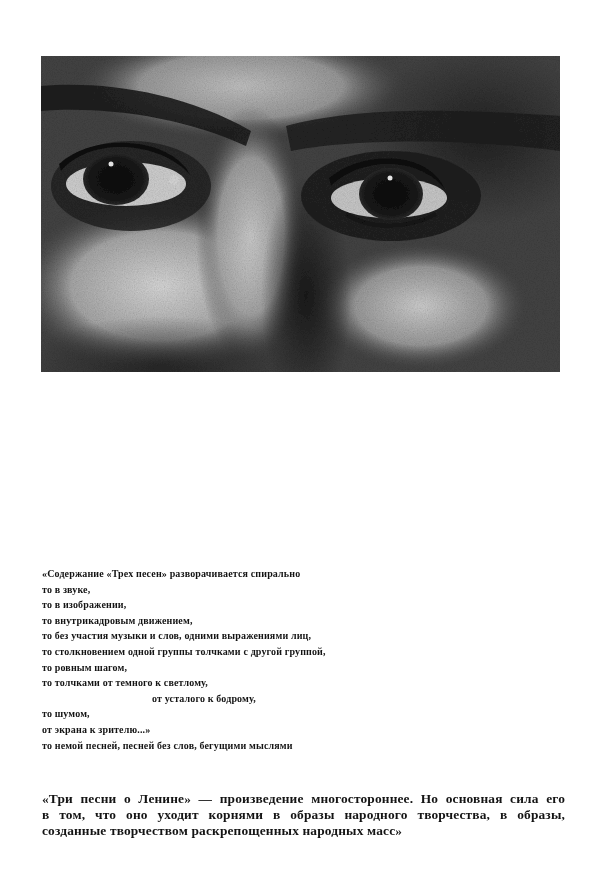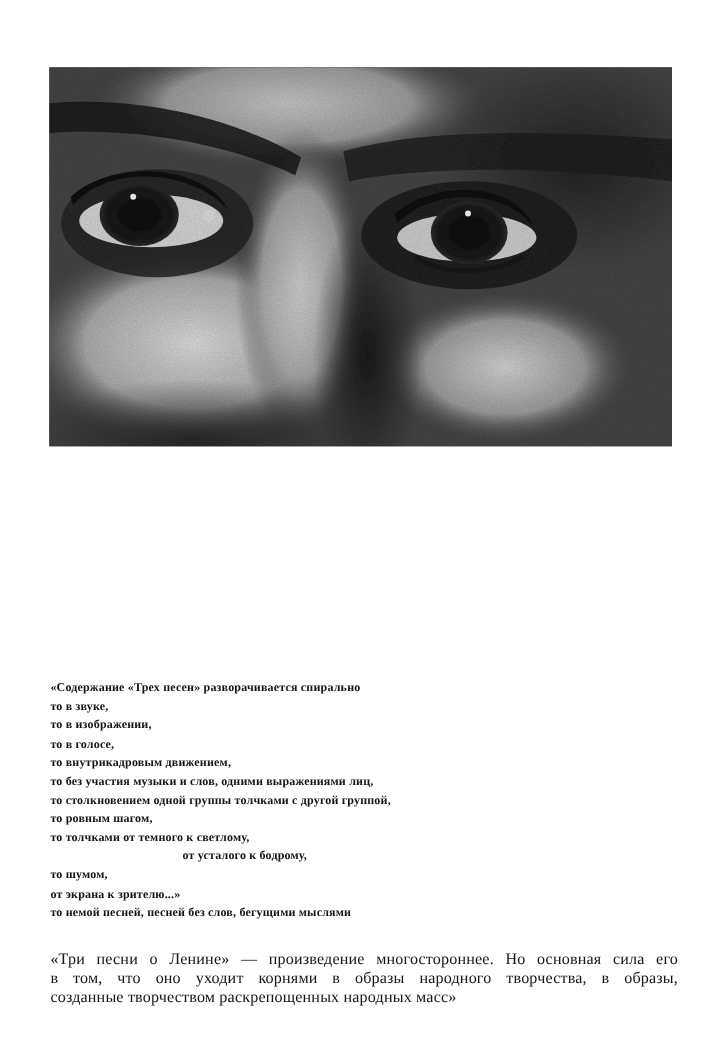--- a/index.html
+++ b/index.html
@@ -39,21 +39,21 @@
     .quote .line { white-space: pre; display: block; }
     .quote .indent { padding-left: 110px; }
 
     .para {
       position: absolute;
       left: 42px;
       top: 791px;
       width: 523px;
       font-size: 13.4px;
       line-height: 16.2px;
-      font-weight: normal;
+      font-weight: bold;
       text-align: justify;
       letter-spacing: 0.15px;
     }
     .para .line { display: block; text-align: justify; text-align-last: justify; }
     .para .line.last { text-align-last: left; }
   </style>
 </head>
 <body>
 
 <div class="photo">
@@ -126,21 +126,20 @@
 
       <path d="M305 158 C 330 175, 370 172, 395 158" stroke="#151515" stroke-width="4" fill="none"></path>
     </g>
   </svg>
 </div>
 
 <div class="quote">
   <span class="line">«Содержание «Трех песен» разворачивается спирально</span>
   <span class="line">то в звуке,</span>
   <span class="line">то в изображении,</span>
-  <span class="line">то в голосе,</span>
   <span class="line">то внутрикадровым движением,</span>
   <span class="line">то без участия музыки и слов, одними выражениями лиц,</span>
   <span class="line">то столкновением одной группы толчками с другой группой,</span>
   <span class="line">то ровным шагом,</span>
   <span class="line">то толчками от темного к светлому,</span>
   <span class="line indent">от усталого к бодрому,</span>
   <span class="line">то шумом,</span>
   <span class="line">от экрана к зрителю...»</span>
   <span class="line">то немой песней, песней без слов, бегущими мыслями</span>
 </div>

